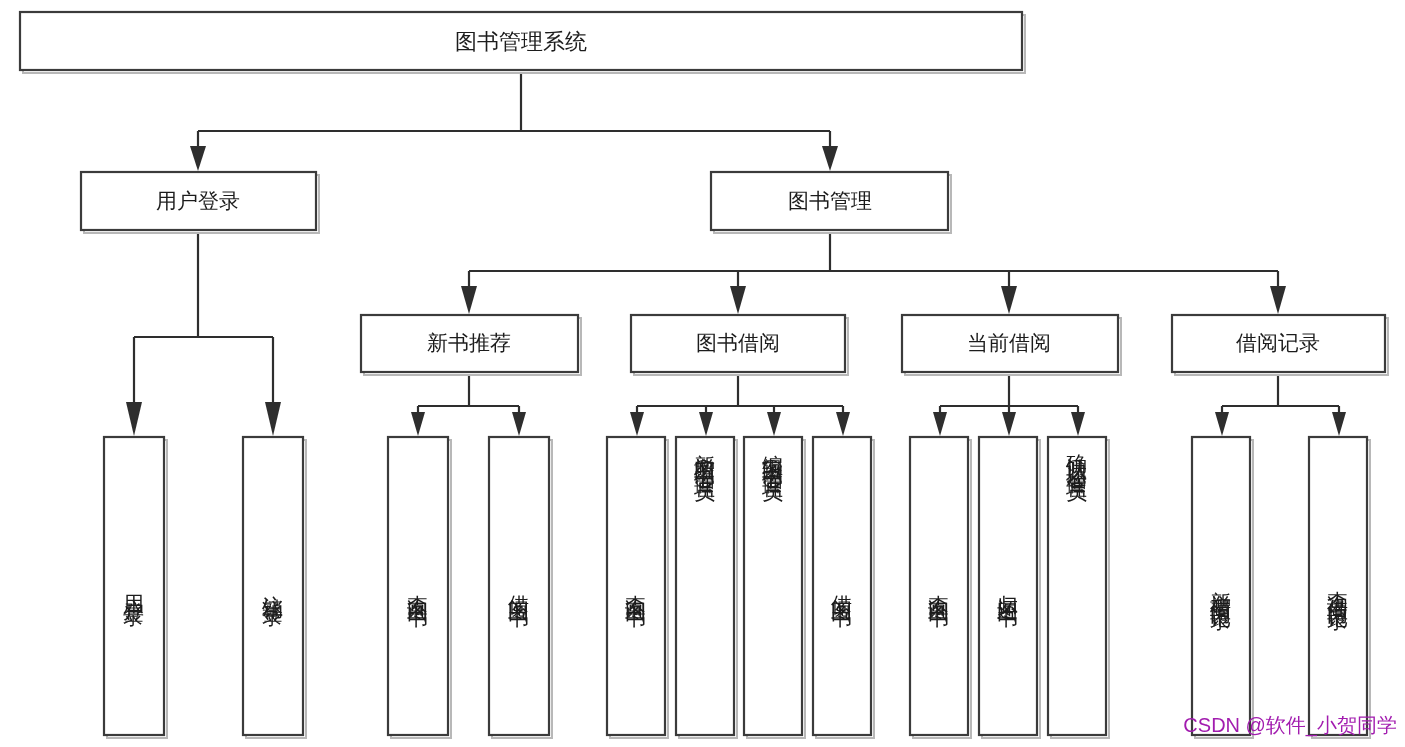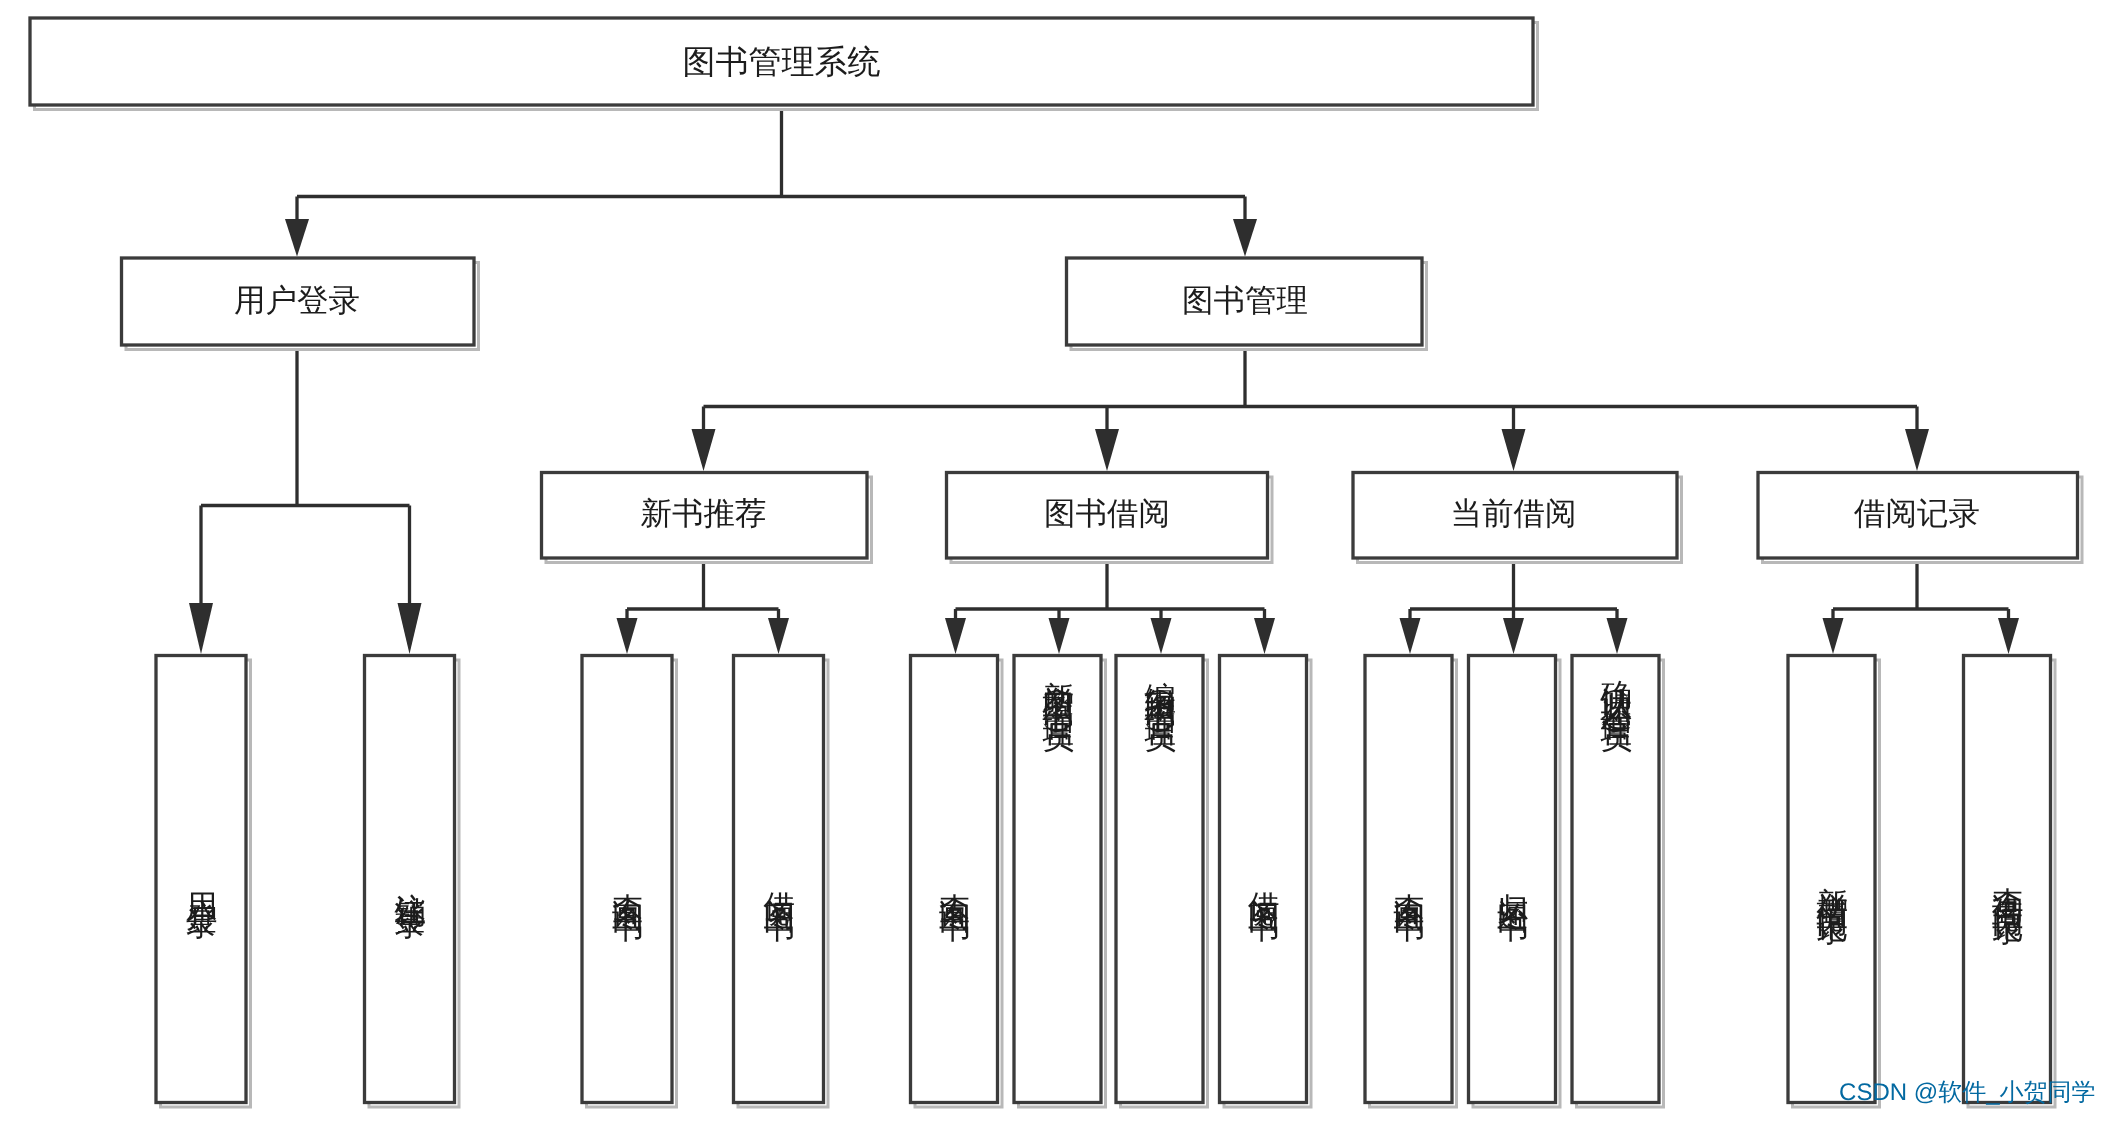--- a/index.html
+++ b/index.html
@@ -75,22 +75,22 @@
     line-height: 1.0;
     color: #1c1c1c;
     letter-spacing: 4px;
     white-space: nowrap;
   }
   .watermark {
     position: absolute;
     right: 8px;
     bottom: 8px;
     font-family: "Liberation Sans", "DejaVu Sans", sans-serif;
-    font-size: 16px;
-    color: #0369a1;
+    font-size: 20px;
+    color: #a21caf;
     white-space: nowrap;
     pointer-events: none;
   }
 </style>
 </head>
 <body>
 
 <div id="canvas">
 
   <svg class="diagram" viewBox="0 0 1405 747">

